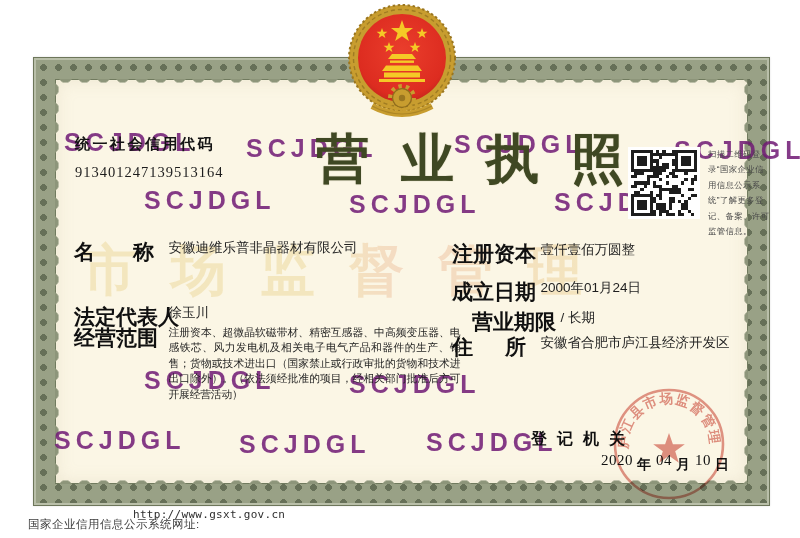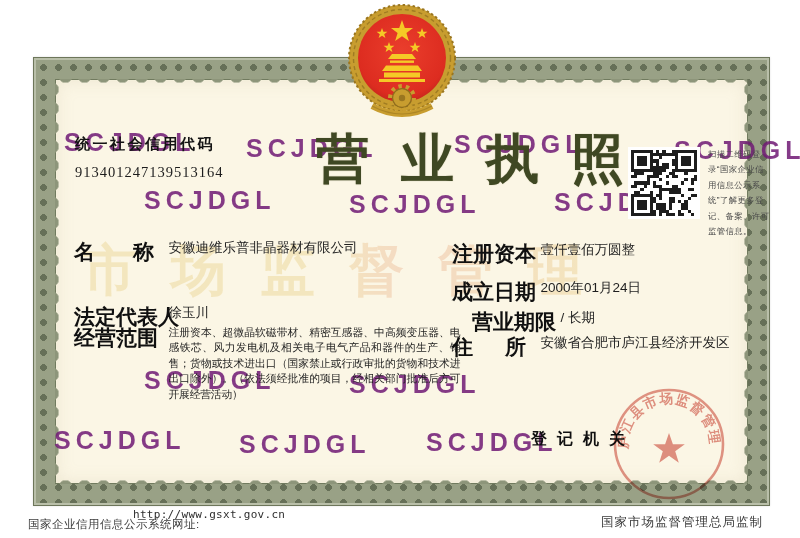--- a/index.html
+++ b/index.html
@@ -629,20 +629,23 @@
     <div class="row right r-r3">
       <span class="lab">营业期限</span>
       <span class="val">/ 长期</span>
     </div>
     <div class="row right r-r4">
       <span class="lab">住所</span>
       <span class="val">安徽省合肥市庐江县经济开发区</span>
     </div>
 
     <div class="registrar">登记机关</div>
+    <div class="date-line">
+      <span class="num">2020</span><span class="unit">年</span><span class="num">04</span><span class="unit">月</span><span class="num">10</span><span class="unit">日</span>
+    </div>
 
     <svg class="stamp" viewBox="0 0 118 118">
       <circle cx="59" cy="59" r="54" fill="none" stroke="#d0564a" stroke-width="2.6"></circle>
       <path id="arcP" d="M 18.6,66.1 A 41 41 0 1 1 99.4,66.1" fill="none"></path>
       <text font-size="13.5" font-weight="bold" fill="#cf5044" letter-spacing="1.5">
         <textPath href="#arcP" startOffset="2">庐江县市场监督管理局</textPath>
       </text>
       <polygon fill="#cf5044" points="59,48 62.9,59.3 74.8,59.3 65.2,66.3 68.8,77.7 59,70.8 49.2,77.7 52.8,66.3 43.2,59.3 55.1,59.3"></polygon>
     </svg>
   </div>
@@ -676,14 +679,13 @@
 
     <circle cx="54" cy="96" r="9.5" fill="#c89d2f" stroke="#8f6d1d" stroke-width="1.4"></circle>
     <circle cx="54" cy="96" r="12" fill="none" stroke="#c89d2f" stroke-width="4" stroke-dasharray="3.5,4"></circle>
     <circle cx="54" cy="96" r="3.2" fill="#9a7620"></circle>
     <path d="M24,104 Q54,120 84,104" fill="none" stroke="#c89d2f" stroke-width="6"></path>
     <path d="M24,104 Q54,120 84,104" fill="none" stroke="#9a7620" stroke-width="1.2" opacity=".6"></path>
   </svg>
 
   <div class="footer-left">国家企业信用信息公示系统网址:</div>
   <div class="footer-url">http://www.gsxt.gov.cn</div>
-  <div class="footer-right">国家市场监督管理总局监制</div>
 </div>
 
 </body></html>

